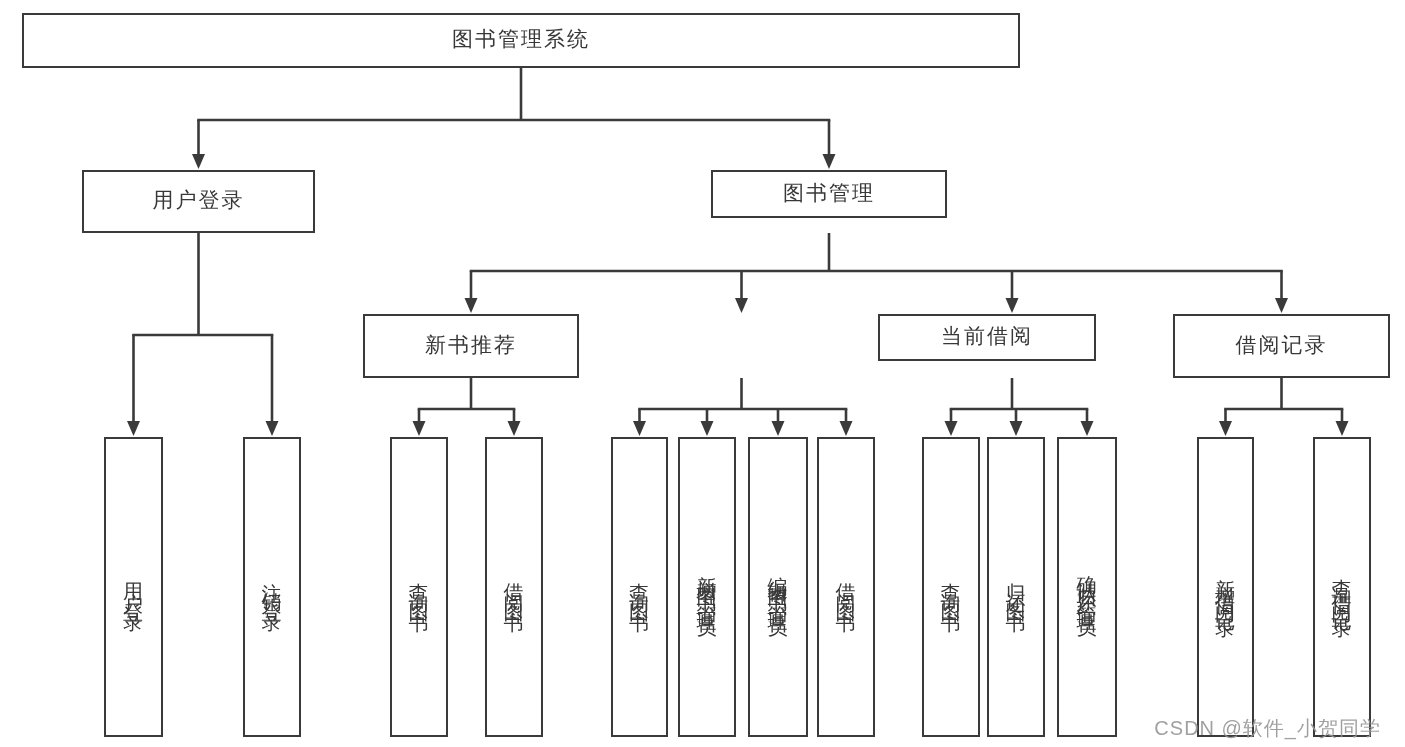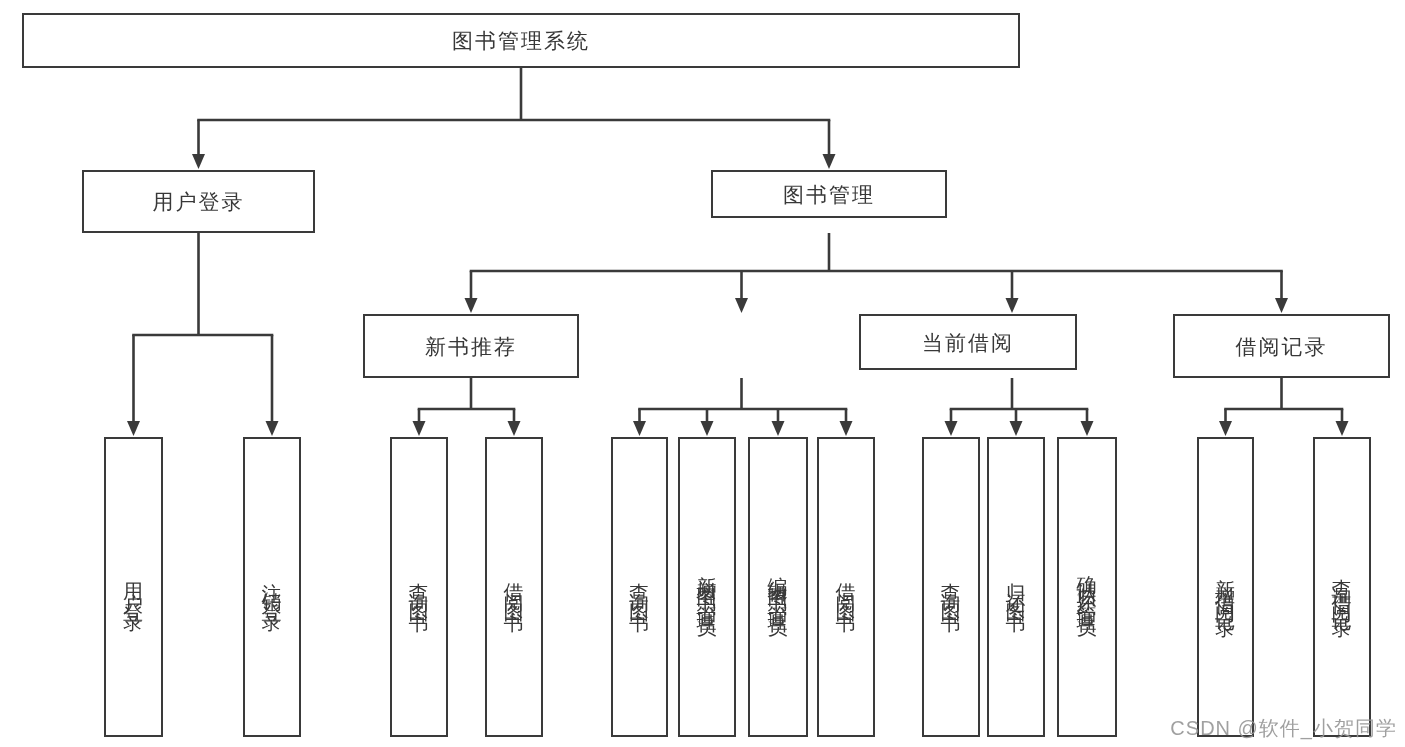--- a/index.html
+++ b/index.html
@@ -29,32 +29,33 @@
     color: #383838;
     display: flex;
     align-items: center;
     justify-content: center;
     text-align: center;
   }
   .h-node {
     font-size: 21px;
     letter-spacing: 2px;
     line-height: 1;
+    font-family: Liberation Mono, monospace;
   }
   .v-node {
     writing-mode: vertical-rl;
     text-orientation: mixed;
     font-size: 20px;
     letter-spacing: 10px;
     line-height: 1;
     padding: 6px 0;
   }
   .watermark {
     position: absolute;
-    right: 8px;
+    right: 24px;
     bottom: 5px;
     font-size: 20px;
     color: rgba(150,150,150,0.9);
     letter-spacing: 1px;
     white-space: nowrap;
   }
 </style>
 </head>
 <body>
 
@@ -125,21 +126,21 @@
       <path d="M1342 436 L1335.5 421 L1348.5 421 Z"></path>
     </g>
   </svg>
 
   <div class="node h-node" style="left:22px; top:13px; width:998px; height:55px;">图书管理系统</div>
 
   <div class="node h-node" style="left:82px; top:170px; width:233px; height:63px;">用户登录</div>
   <div class="node h-node" style="left:711px; top:170px; width:236px; height:48px;">图书管理</div>
 
   <div class="node h-node" style="left:363px; top:314px; width:216px; height:64px;">新书推荐</div>
-  <div class="node h-node" style="left:859px; top:314px; width:218px; height:56px;">当前借阅</div>
+  <div class="node h-node" style="left:878px; top:314px; width:218px; height:47px;">当前借阅</div>
   <div class="node h-node" style="left:1173px; top:314px; width:217px; height:64px;">借阅记录</div>
 
   <div class="node v-node" style="left:104px; top:437px; width:59px; height:300px;">用户登录</div>
   <div class="node v-node" style="left:243px; top:437px; width:58px; height:300px;">注销登录</div>
 
   <div class="node v-node" style="left:390px; top:437px; width:58px; height:300px;">查询图书</div>
   <div class="node v-node" style="left:485px; top:437px; width:58px; height:300px;">借阅图书</div>
 
   <div class="node v-node" style="left:611px; top:437px; width:57px; height:300px;">查询图书</div>
   <div class="node v-node" style="left:678px; top:437px; width:58px; height:300px; letter-spacing:6px;">新增图书（管理员）</div>

